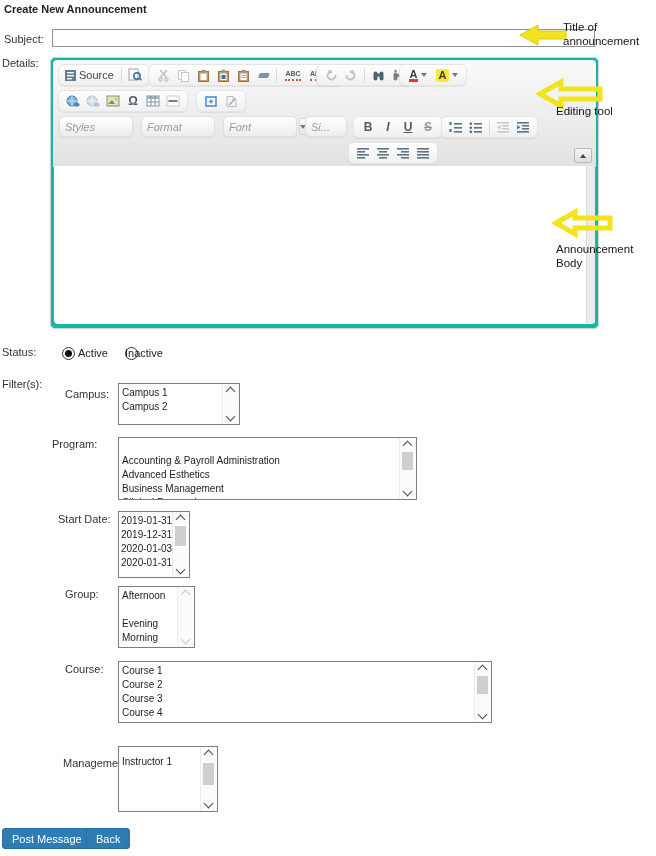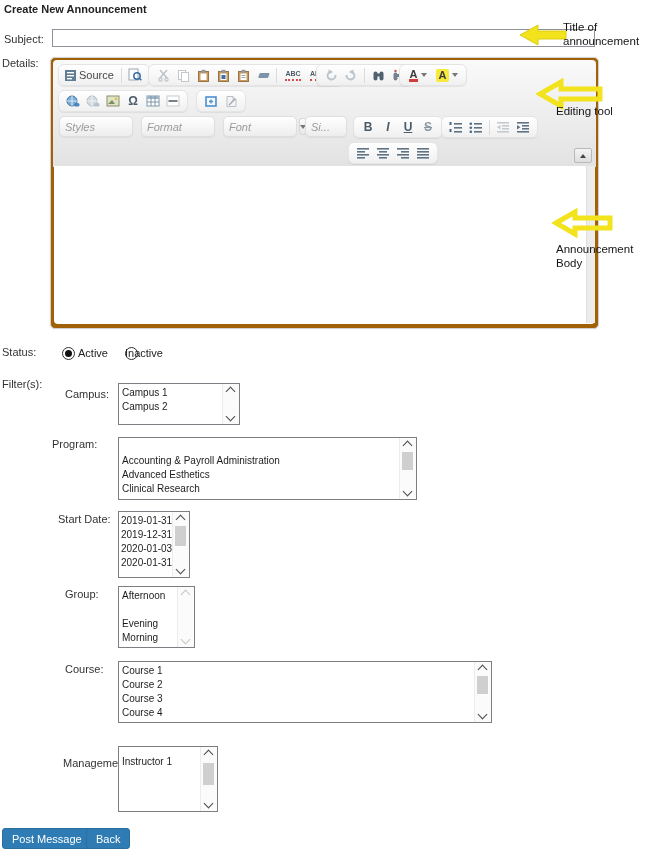--- a/index.html
+++ b/index.html
@@ -7,21 +7,21 @@
     font-family:"Liberation Sans","DejaVu Sans",sans-serif;font-size:11px;color:#222;}
   .abs{position:absolute;}
   .lbl{color:#333;}
   .bold{font-weight:bold;}
 
   
   #subject-input{position:absolute;left:52px;top:29px;width:543px;height:18px;
     border:1px solid #8f9399;background:#fff;font-size:11px;padding:0 3px;box-sizing:border-box;outline:none;}
 
   
-  #editor{position:absolute;left:50px;top:57px;width:549px;height:272px;background:#a16207;
+  #editor{position:absolute;left:50px;top:57px;width:549px;height:272px;background:#14b8a6;
     border:1px solid #d2d2d2;border-radius:5px;box-shadow:0 0 2px rgba(0,0,0,.08);box-sizing:border-box;}
   #chrome{position:absolute;left:2px;top:2px;right:2px;height:106px;border-radius:4px 4px 0 0;
     background:linear-gradient(#fafafa,#e2e2e2);border-bottom:1px solid #d6d6d6;}
   .trow{position:absolute;left:0;right:0;height:24px;}
   .pill{position:absolute;top:1px;display:inline-flex;align-items:center;height:22px;padding:0 4px;
     background:linear-gradient(#ffffff,#f0f0f0);border:1px solid #e4e4e4;border-radius:6px;
     box-shadow:0 1px 1px rgba(0,0,0,.07);box-sizing:border-box;}
   .tbtn{min-width:18px;height:18px;display:inline-flex;align-items:center;justify-content:center;
     border-radius:3px;margin:0 1px;}
   .vsep{width:1px;height:15px;background:#dcdcdc;margin:0 3px;}
@@ -429,20 +429,21 @@
       <span class="chev dn"></span>
     </div>
   </div>
 
   <div class="abs lbl" style="left:52px;top:438px;">Program:</div>
   <div class="lb" style="left:118px;top:437px;width:299px;height:63px;">
     <div class="lb-opts">
         <div class="lb-opt">&nbsp;</div>
         <div class="lb-opt">Accounting &amp; Payroll Administration</div>
         <div class="lb-opt">Advanced Esthetics</div>
+        <div class="lb-opt">Business Management</div>
         <div class="lb-opt">Clinical Research</div>
       </div>
     <div class="sbar">
       <span class="chev up"></span>
       <div class="thumb" style="top:14px;height:18px;"></div>
       <span class="chev dn"></span>
     </div>
   </div>
 
   <div class="abs lbl" style="left:58px;top:513px;">Start Date:</div>

